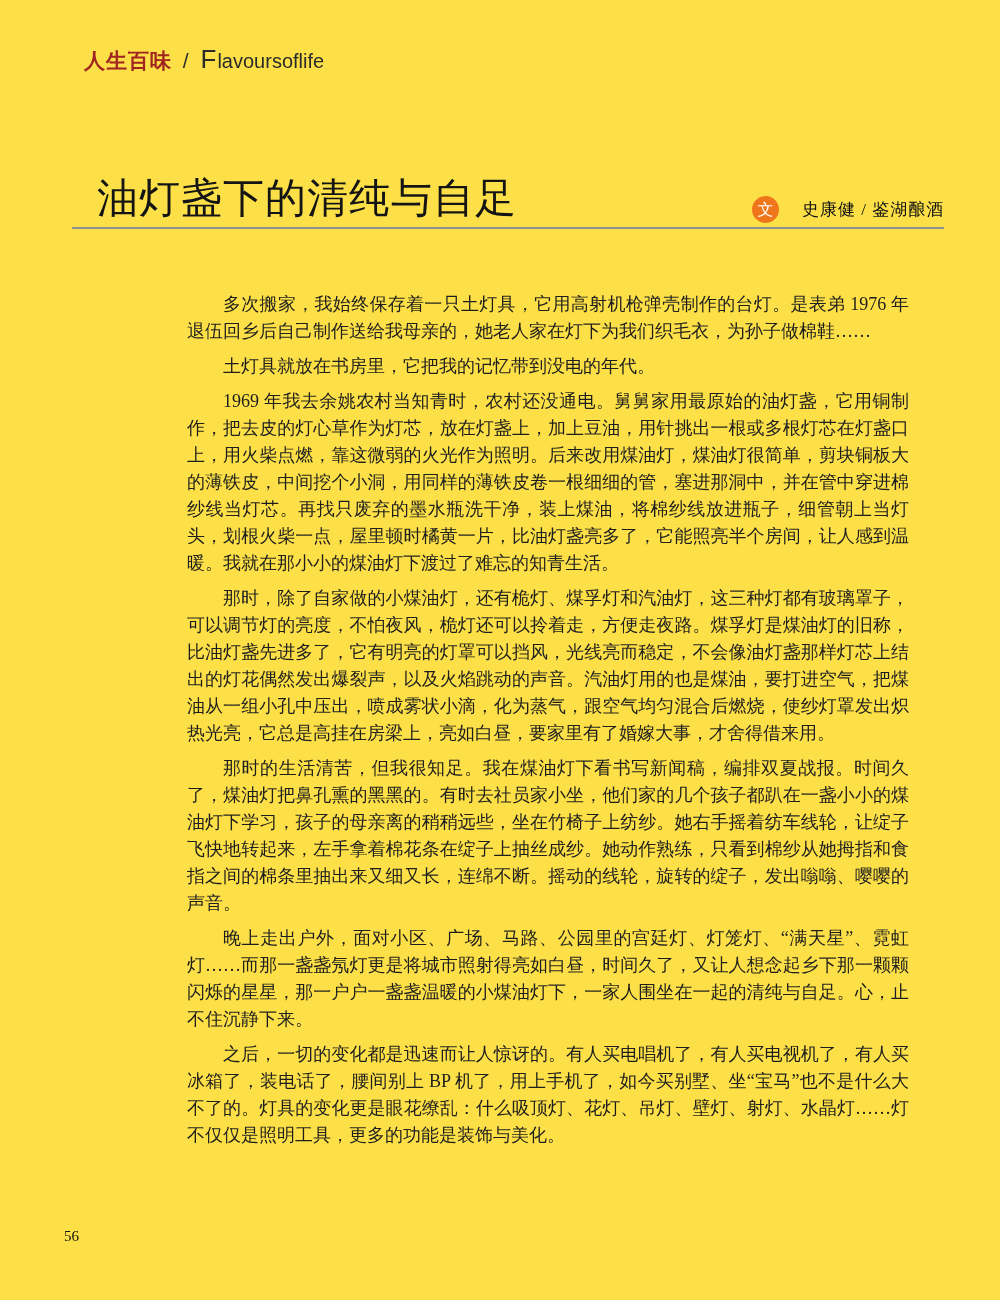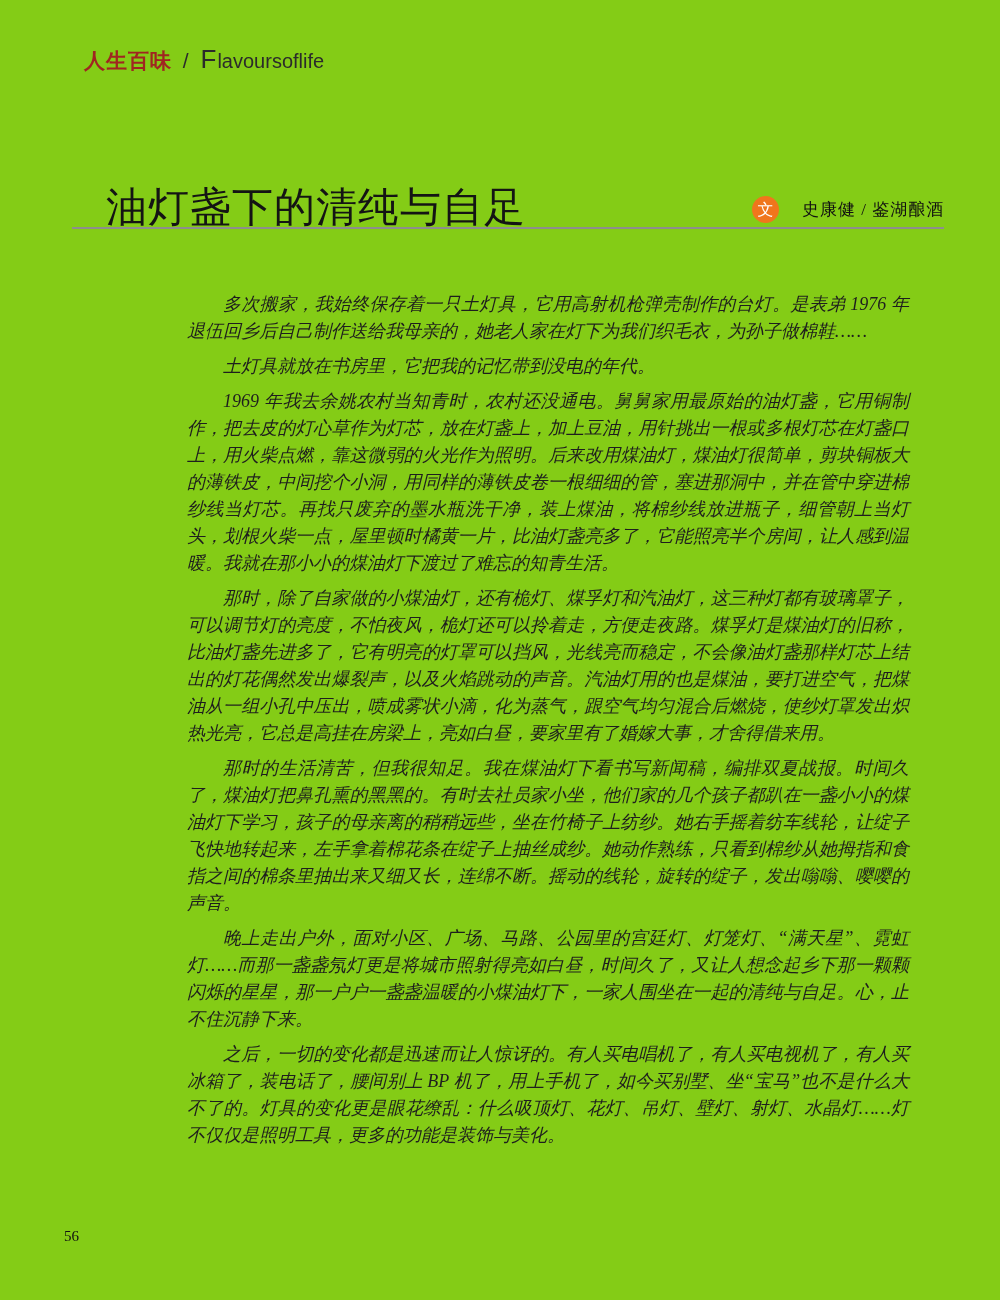--- a/index.html
+++ b/index.html
@@ -4,39 +4,39 @@
 <style>
   html,body{margin:0;padding:0;}
   body{
     width:1000px;height:1300px;
     background:#ffffff;
     position:relative;
     font-family:"Liberation Serif","DejaVu Serif",serif;
     color:#1e1e1e;
     overflow:hidden;
   }
-  .page{position:absolute;inset:0;background:#84cc16;}
+  .page{position:absolute;inset:0;background:#fde047;}
 
   
   .masthead{
     position:absolute;left:84px;top:44px;
     font-family:"Liberation Sans","DejaVu Sans",sans-serif;
     font-size:21px;letter-spacing:1px;white-space:nowrap;
   }
   .masthead .cn{color:#a02521;font-weight:bold;}
   .masthead .slash{color:#2b2b2b;margin:0 4px;font-weight:normal;}
   .masthead .en-initial{color:#2b2b2b;font-size:26px;}
   .masthead .en-rest{color:#2b2b2b;font-size:20px;letter-spacing:0;}
 
   
   .article-title{
     position:absolute;left:94px;top:168px;
     font-family:"Liberation Sans","DejaVu Sans",sans-serif;
     font-size:41px;font-weight:normal;color:#141414;
-    letter-spacing:1px;white-space:nowrap;margin:12px;
+    letter-spacing:1px;white-space:nowrap;margin:3px;
   }
 
   
   .byline{
     position:absolute;left:752px;top:196px;
     display:flex;align-items:center;white-space:nowrap;
   }
   .author-badge{
     width:27px;height:27px;border-radius:50%;
     background:#f0761c;color:#ffffff;
@@ -58,21 +58,20 @@
 
   
   .article-body{
     position:absolute;left:187px;top:291px;width:722px;
     font-size:18px;line-height:27px;
     text-align:justify;
   }
   .article-body p{
     margin:0 0 8px 0;
     text-indent:2em;
-    font-style:italic;
   }
 
   
   .folio{
     position:absolute;left:64px;top:1228px;
     font-family:"Liberation Serif","DejaVu Serif",serif;
     font-size:15px;color:#111111;
   }
 </style>
 </head>

